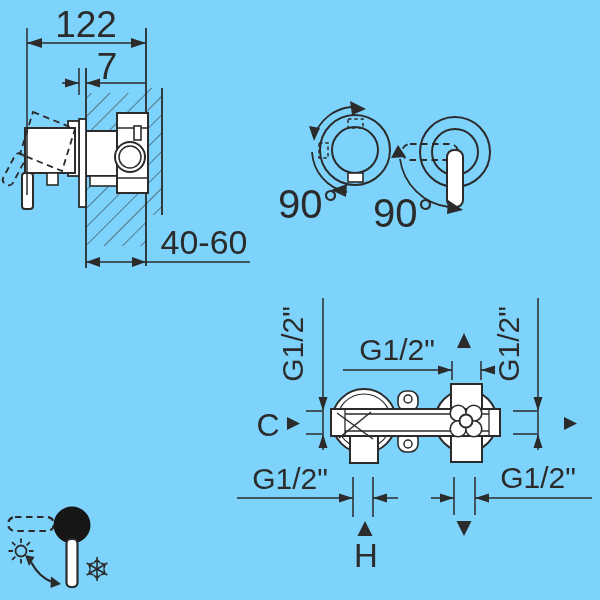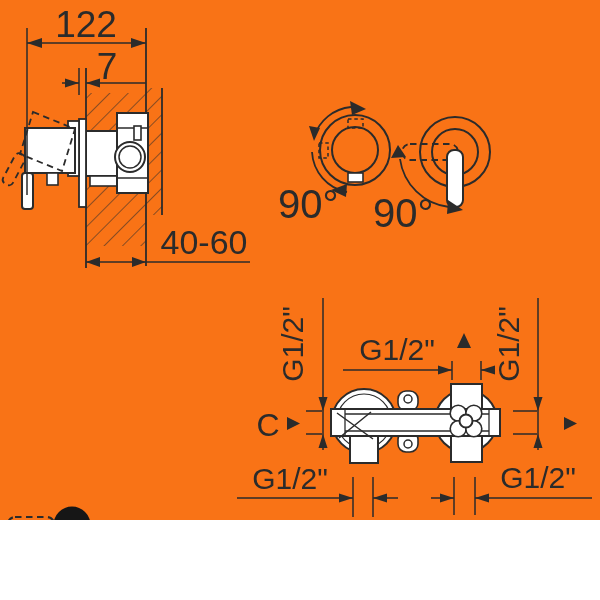--- a/index.html
+++ b/index.html
@@ -1,16 +1,16 @@
 <!DOCTYPE html>
 <html><head>
 <meta charset="utf-8">
 <style>
   html,body{margin:0;padding:0;background:#ffffff;}
-  .stage{width:600px;height:520px;background:#f97316;position:relative;overflow:hidden;}
+  .stage{width:600px;height:600px;background:#7dd3fc;position:relative;overflow:hidden;}
   svg text{font-family:"Liberation Sans","DejaVu Sans",sans-serif;fill:#2b2b2b;}
   .ln{stroke:#2b2b2b;fill:none;stroke-width:2;}
   .w18{stroke-width:1.8}.w16{stroke-width:1.6}.w15{stroke-width:1.5}.w13{stroke-width:1.3}.w12{stroke-width:1.2}.w22{stroke-width:2.2}
   .wf{fill:#ffffff;}
   .ar{fill:#2b2b2b;stroke:none;}
   .dsh{stroke-dasharray:6.5,4.5;}
   .dsh2{stroke-dasharray:3.5,2.8;}
   .t37{font-size:37px}.t34{font-size:34px}.t40{font-size:40px}.t30{font-size:30px}.t32{font-size:32px}.t33{font-size:33px}
   .mid{text-anchor:middle}
 </style>

